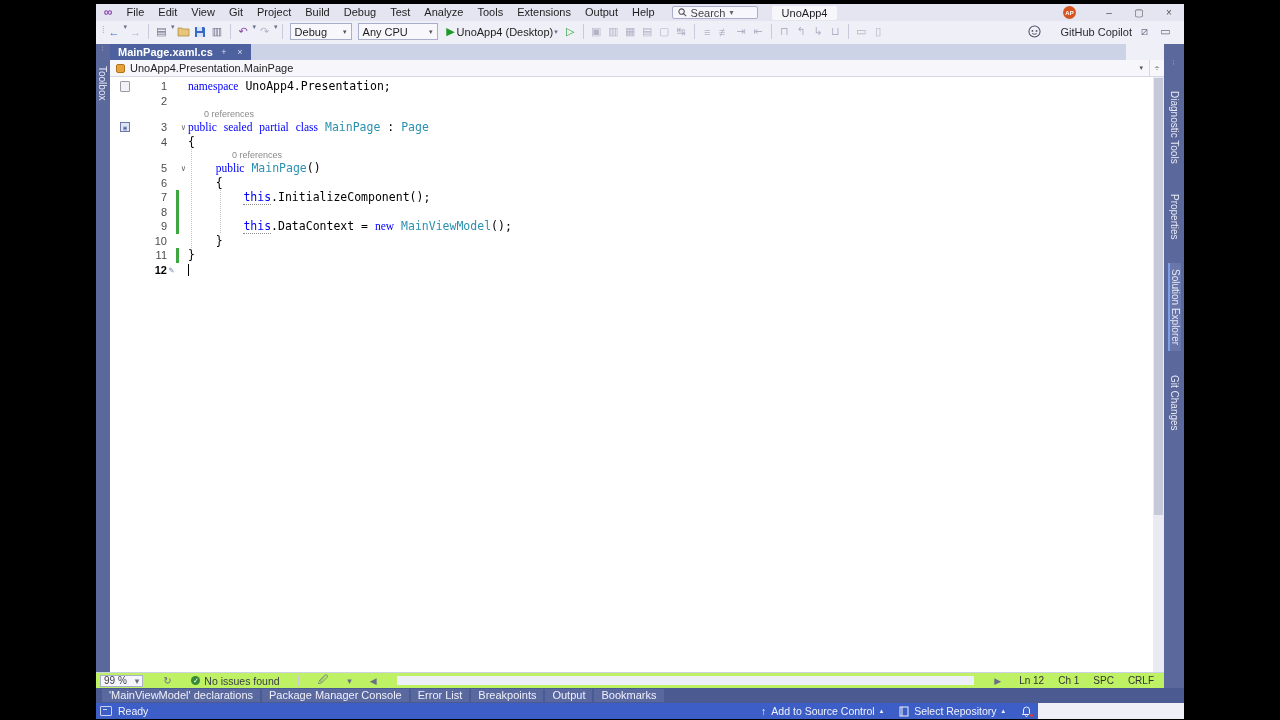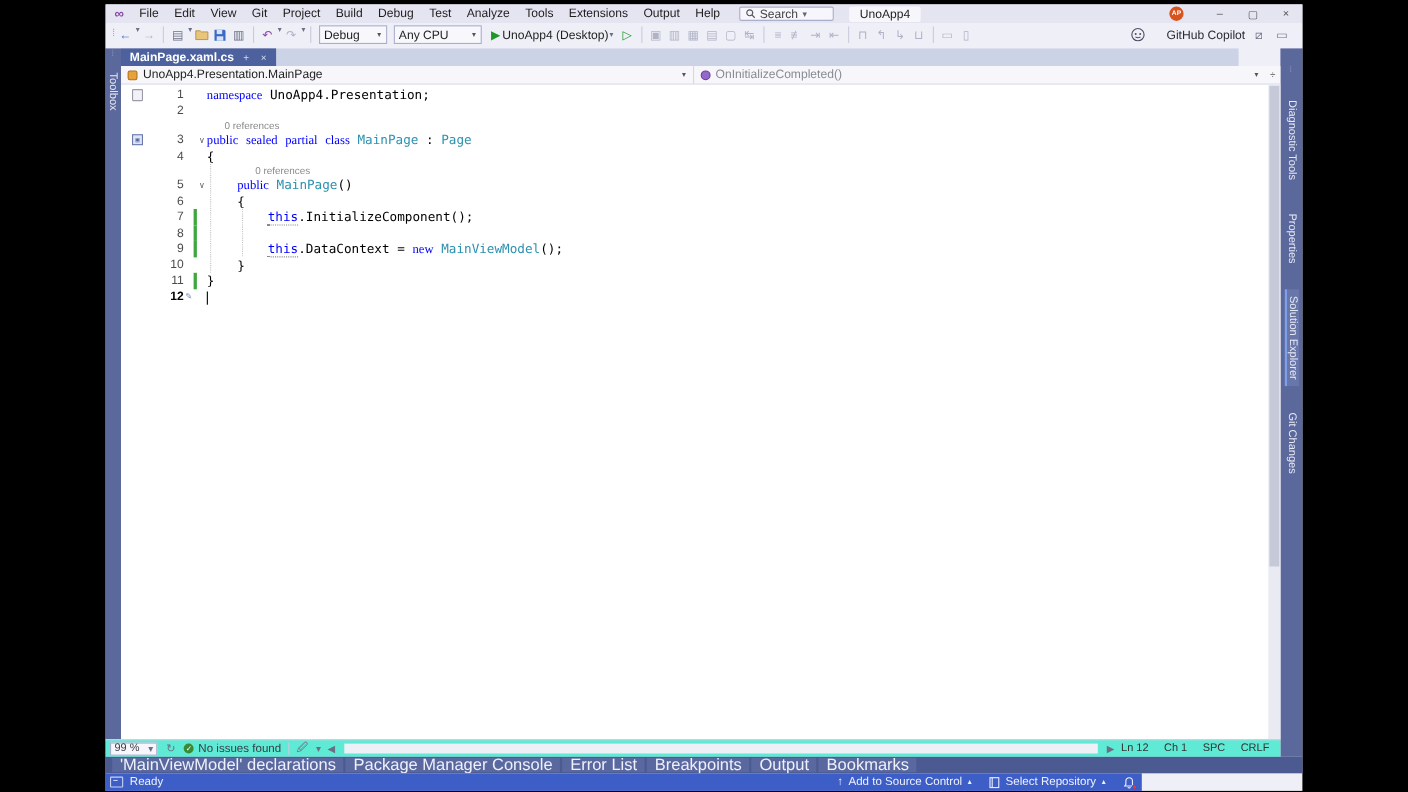--- a/index.html
+++ b/index.html
@@ -95,37 +95,37 @@
   .mglyph-inherit { width:10px; height:10px; border:1px solid #6b79ad; background:#dfe5f5; font-size:6px;
                     color:#4d619e; display:flex; align-items:center; justify-content:center; font-weight:bold; }
   .indent-guide { position:absolute; border-left:1px dotted #c4c4c4; width:0; }
   .lens-text { padding-left:2px; }
 
   
   .vscroll { position:absolute; right:0; top:0; width:11px; height:595px; background:#eaebf2; }
   .vscroll .thumb { position:absolute; left:1px; width:9px; top:1px; height:437px; background:#c5c9d8; }
 
   
-  .ed-status { position:absolute; left:0; top:668px; width:1068px; height:16px; background:#5eead4;
+  .ed-status { position:absolute; left:0; top:668px; width:1068px; height:16px; background:#bef264;
                border-top:1px solid #cdd2e3; display:flex; align-items:center; font-size:10.5px;
-               color:#3b3b46; padding:0 4px; gap:6px; }
+               color:#3b3b46; padding:0 4px; gap:18px; }
   .zoom-combo { display:flex; align-items:center; gap:8px; background:#f6f6fc; border:1px solid #a9aecb;
                 height:12px; padding:0 3px; font-size:10px; }
   .health { display:flex; align-items:center; gap:4px; }
   .health-dot { width:9px; height:9px; border-radius:50%; background:#388a34; color:#fff; font-size:7px;
                 display:flex; align-items:center; justify-content:center; }
   .ed-sep { width:1px; height:11px; background:#c9cbdd; }
   .hscroll-track { flex:1; height:9px; background:#eef0f7; margin:0 2px; }
   .ed-right { display:flex; gap:14px; font-size:10px; color:#333; padding-right:6px; }
   .mini { font-size:9px; color:#6a6f85; }
 
   
   .panel-row { position:absolute; left:0; top:684px; width:1088px; height:15px; background:#4c5a92;
                display:flex; align-items:center; gap:2px; padding-left:6px; }
-  .panel-tab { background:#5a68a0; color:#eef0fa; font-size:15px; height:13px; line-height:13px;
+  .panel-tab { background:#5a68a0; color:#eef0fa; font-size:11px; height:13px; line-height:13px;
                padding:0 7px; cursor:default; }
 
   
   .statusbar { position:absolute; left:0; top:699px; width:942px; height:16px; background:#3d5dc7;
                color:#eef1fb; display:flex; align-items:center; font-size:10.5px; padding:0 6px 0 4px; }
   .sb-icon { width:12px; height:10px; border:1px solid #c9d2f0; border-radius:1px; margin-right:6px;
              position:relative; }
   .sb-icon::after { content:""; position:absolute; left:2px; top:2px; width:4px; height:1px; background:#c9d2f0; }
   .sb-right { margin-left:auto; display:flex; align-items:center; gap:16px; }
   .sb-item { display:flex; align-items:center; gap:5px; }
@@ -274,25 +274,20 @@
         <span class="tab-btn">×</span>
       </div>
     </div>
 
     <div class="navbar">
       <div class="nav-dd">
         <span class="glyph-class"></span>
         <span>UnoApp4.Presentation.MainPage</span>
         <span class="caret" style="margin-left:auto;font-size:7px;color:#555;">▾</span>
       </div>
-      <div class="nav-dd dim" style="border-right:none;">
-        <span class="glyph-method"></span>
-        <span>OnInitializeCompleted()</span>
-        <span class="caret" style="margin-left:auto;font-size:7px;color:#555;">▾</span>
-      </div>
       <div class="nav-split">÷</div>
     </div>
 
     <div class="editor">
       <div class="code-area" id="code-area">
         <div class="indent-guide" style="left:81px; top:72px; height:99px;"></div>
         <div class="indent-guide" style="left:110px; top:113px; height:43px;"></div>
       <div class="row"><span class="cell-glyph"><span class="mglyph-doc"></span></span><span class="cell-num">1</span><span class="cell-sp"></span><span class="cell-bar"></span><span class="cell-fold"></span><span class="code-text"><span class="k">namespace</span><span class="p"> UnoApp4.Presentation;</span></span></div>
           <div class="row"><span class="cell-glyph"></span><span class="cell-num">2</span><span class="cell-sp"></span><span class="cell-bar"></span><span class="cell-fold"></span><span class="code-text"></span></div>
           <div class="row lens-row"><span style="width: 92px; flex: 0 0 auto;"></span><span class="lens-text">0 references</span></div>

